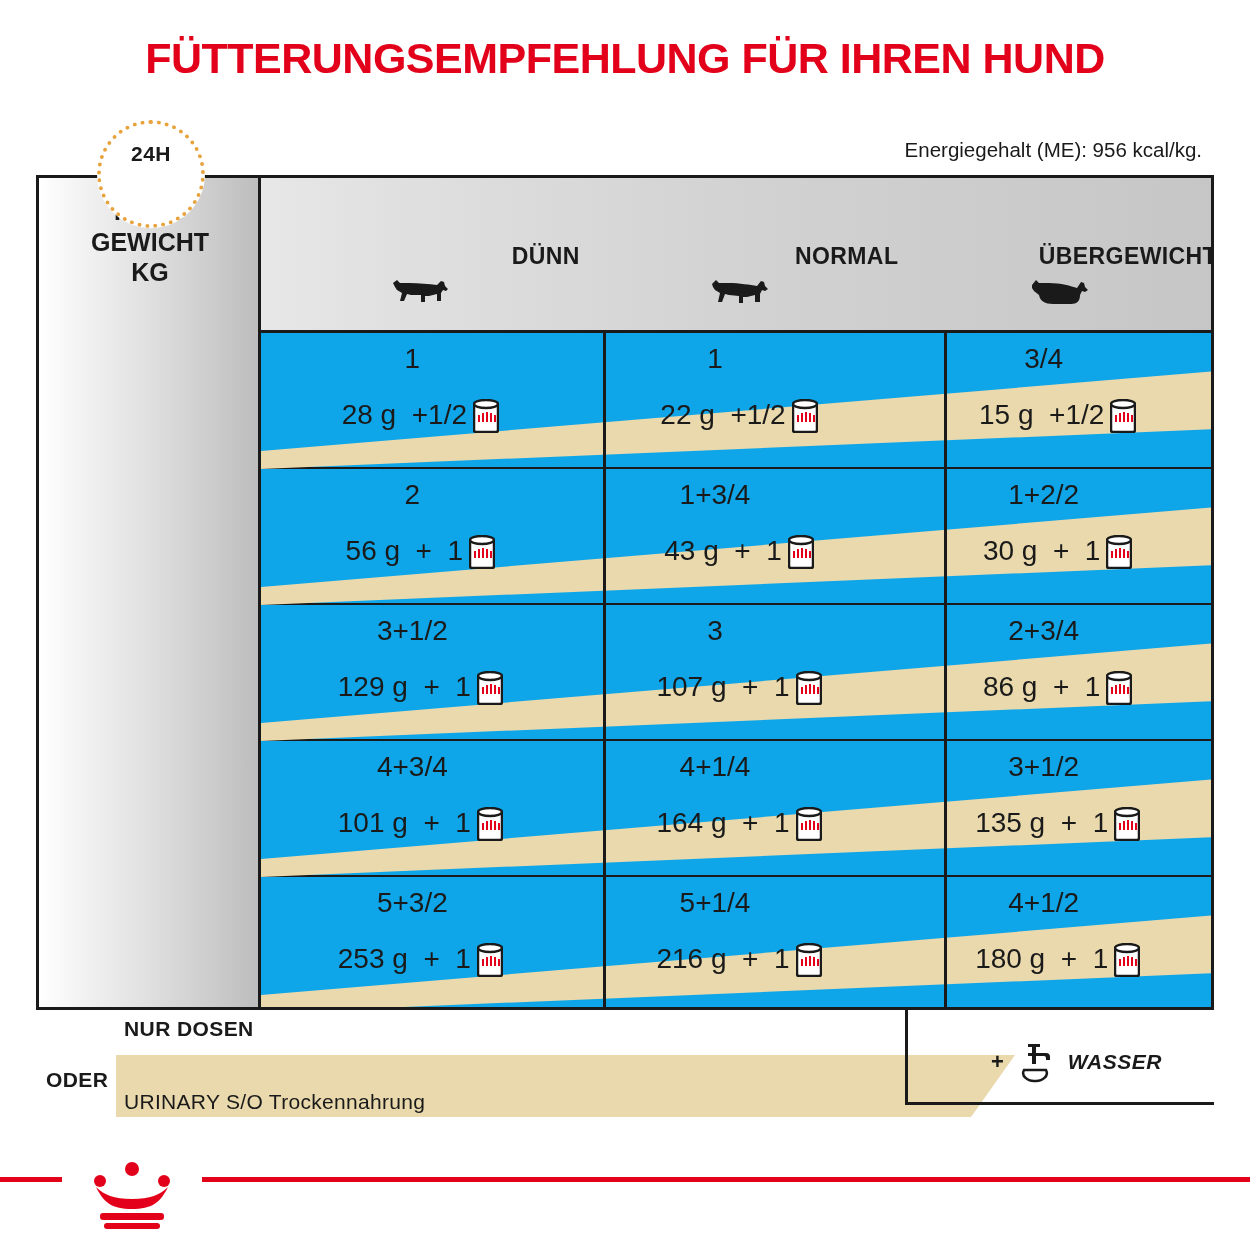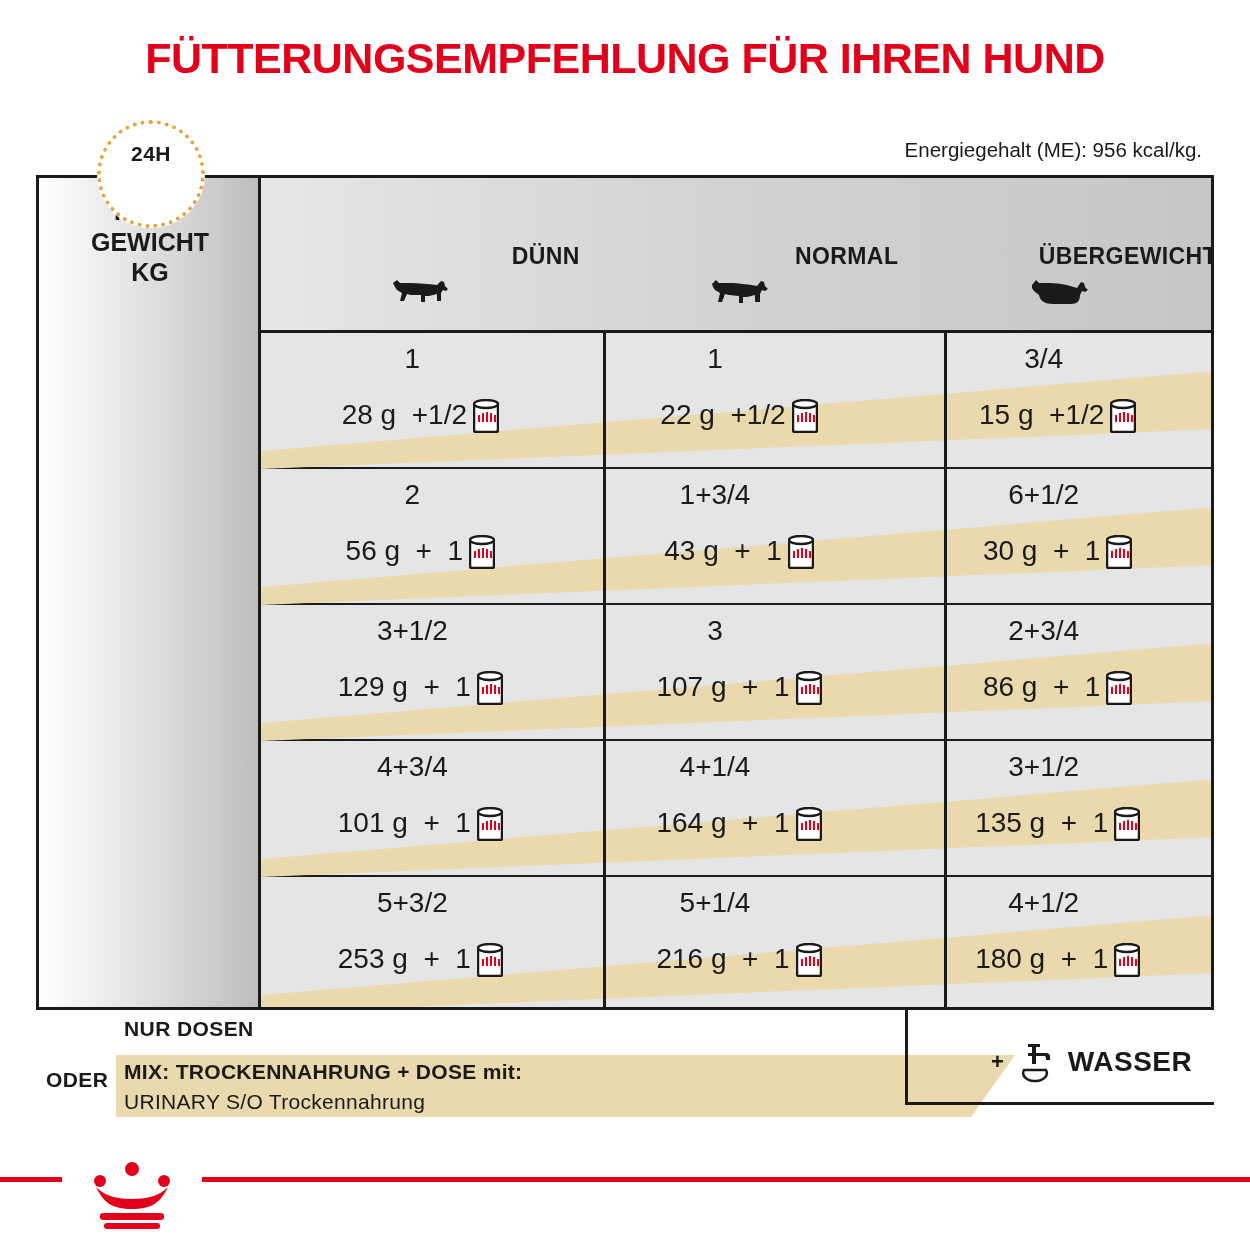--- a/index.html
+++ b/index.html
@@ -80,21 +80,21 @@
   
   .table {
     position: absolute;
     left: 36px;
     top: 175px;
     width: 1178px;
     height: 835px;
     border: 3px solid #1a1a1a;
     box-sizing: border-box;
     overflow: hidden;
-    background: #e5e5e5;
+    background: #0ea5e9;
   }
 
   
   .weightcol {
     position: absolute;
     left: 0;
     top: 0;
     width: 222px;
     height: 100%;
     background: linear-gradient(to right, #ffffff 0%, #e3e3e3 45%, #cfcfcf 75%, #bdbdbd 100%);
@@ -324,23 +324,24 @@
   .footer .water {
     position: absolute;
     left: 955px;
     top: 30px;
     display: flex;
     align-items: center;
     gap: 8px;
     z-index: 3;
   }
   .footer .water .wlabel {
-    font-size: 28px;
+    font-size: 21px;
     font-weight: bold;
     letter-spacing: 0.5px;
+    font-style: italic;
   }
   .footer .plus {
     font-size: 22px;
     font-weight: bold;
     margin-right: 2px;
   }
   .footer .vdiv {
     position: absolute;
     left: 869px;
     top: 0px;
@@ -538,21 +539,21 @@
                     <rect x="5" y="16" width="2" height="7"></rect>
                     <rect x="9" y="14" width="2" height="9"></rect>
                     <rect x="13" y="13" width="2" height="10"></rect>
                     <rect x="17" y="14" width="2" height="9"></rect>
                     <rect x="21" y="16" width="2" height="7"></rect>
                   </g>
                 </svg>
             </div>
           </div>
           <div class="cell">
-            <div class="dry">6+1/2</div>
+            <div class="dry">1+2/2</div>
             <div class="wet">
               <span class="gram">30 g  +  1</span>
               <svg class="canicon" width="26" height="34" viewBox="0 0 26 34">
                   <rect x="1" y="5" width="24" height="28" rx="2" fill="#fff" stroke="#1a1a1a" stroke-width="2.5"></rect>
                   <ellipse cx="13" cy="5" rx="12" ry="4" fill="#fff" stroke="#1a1a1a" stroke-width="2.5"></ellipse>
                   <g fill="#e2001a">
                     <rect x="5" y="16" width="2" height="7"></rect>
                     <rect x="9" y="14" width="2" height="9"></rect>
                     <rect x="13" y="13" width="2" height="10"></rect>
                     <rect x="17" y="14" width="2" height="9"></rect>
@@ -753,21 +754,20 @@
     </div>
   </div>
 
   <div class="footer">
     <div class="beige"></div>
     <div class="vdiv"></div>
     <div class="hdiv"></div>
 
     <div class="nurdosen">NUR DOSEN</div>
     <div class="oder">ODER</div>
-    <div class="mixline1">MIX: TROCKENNAHRUNG + DOSE mit:</div>
     <div class="mixline2">URINARY S/O Trockennahrung</div>
 
     <div class="water">
       <span class="plus">+</span>
       <svg width="46" height="44" viewBox="0 0 46 44">
         <path fill="#1a1a1a" d="M14 4 h12 v3 h-4 v6 h10 a4 4 0 0 1 4 4 v3 h-4 v-2 a2 2 0 0 0 -2 -2 h-8 v8 h-4 v-8 h-4 v-3 h4 V7 h-4 z"></path>
         <path fill="none" stroke="#1a1a1a" stroke-width="2.5" d="M10 30 h22 a11 8 0 0 1 -11 11 a11 8 0 0 1 -11 -11 z"></path>
       </svg>
       <span class="wlabel">WASSER</span>
     </div>

